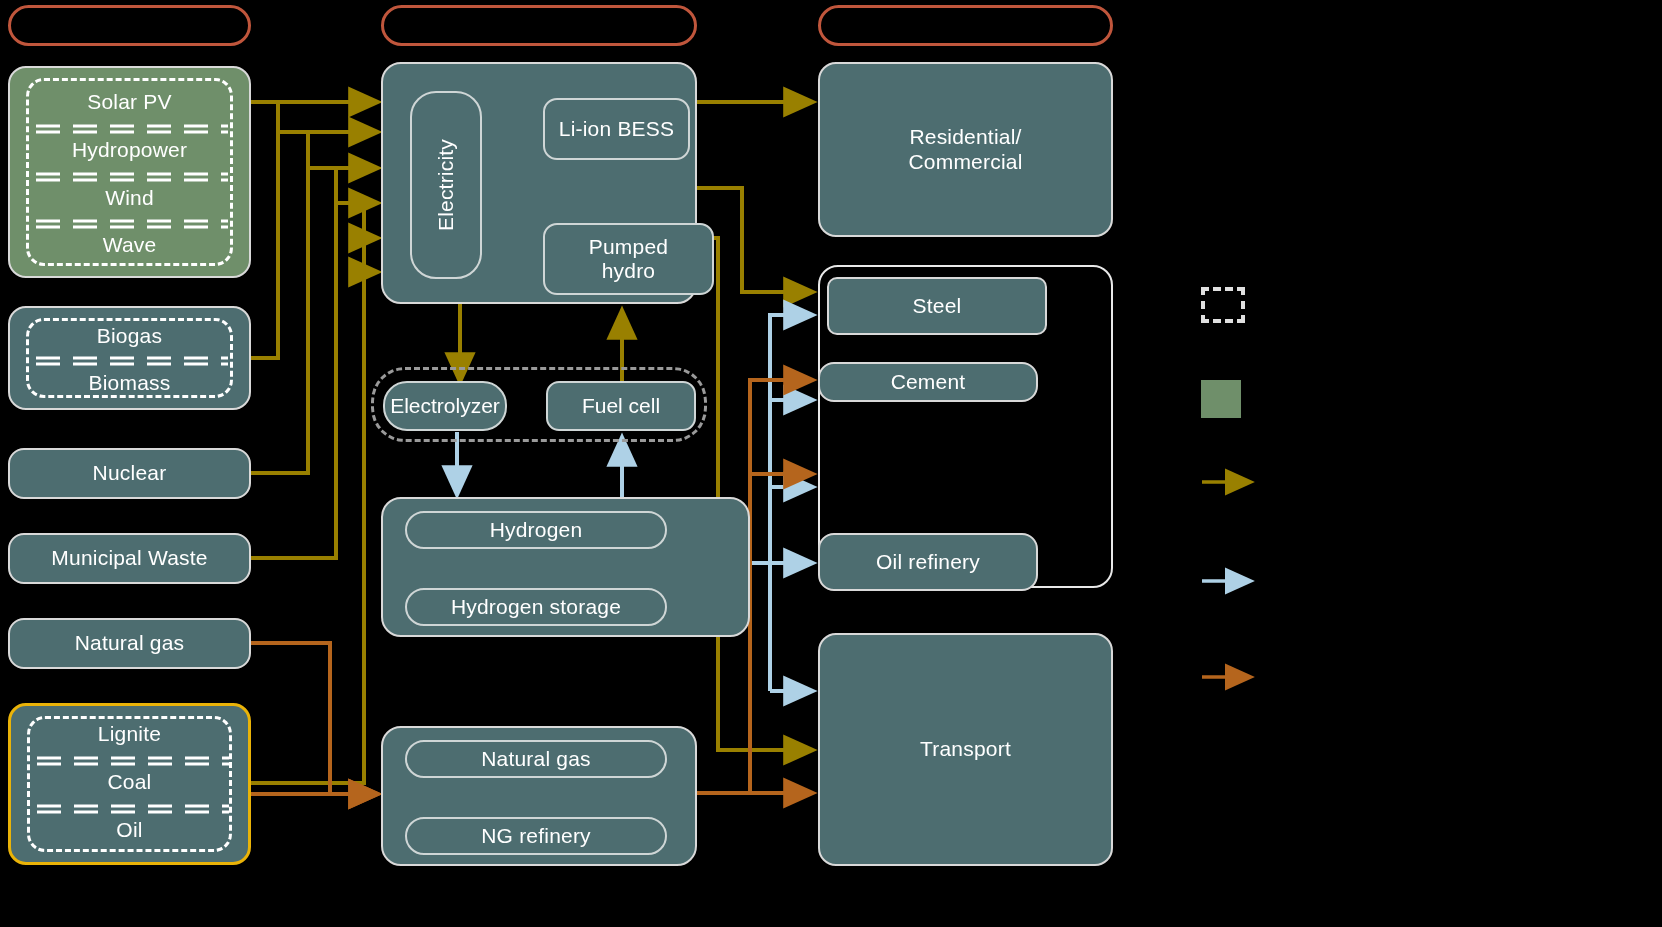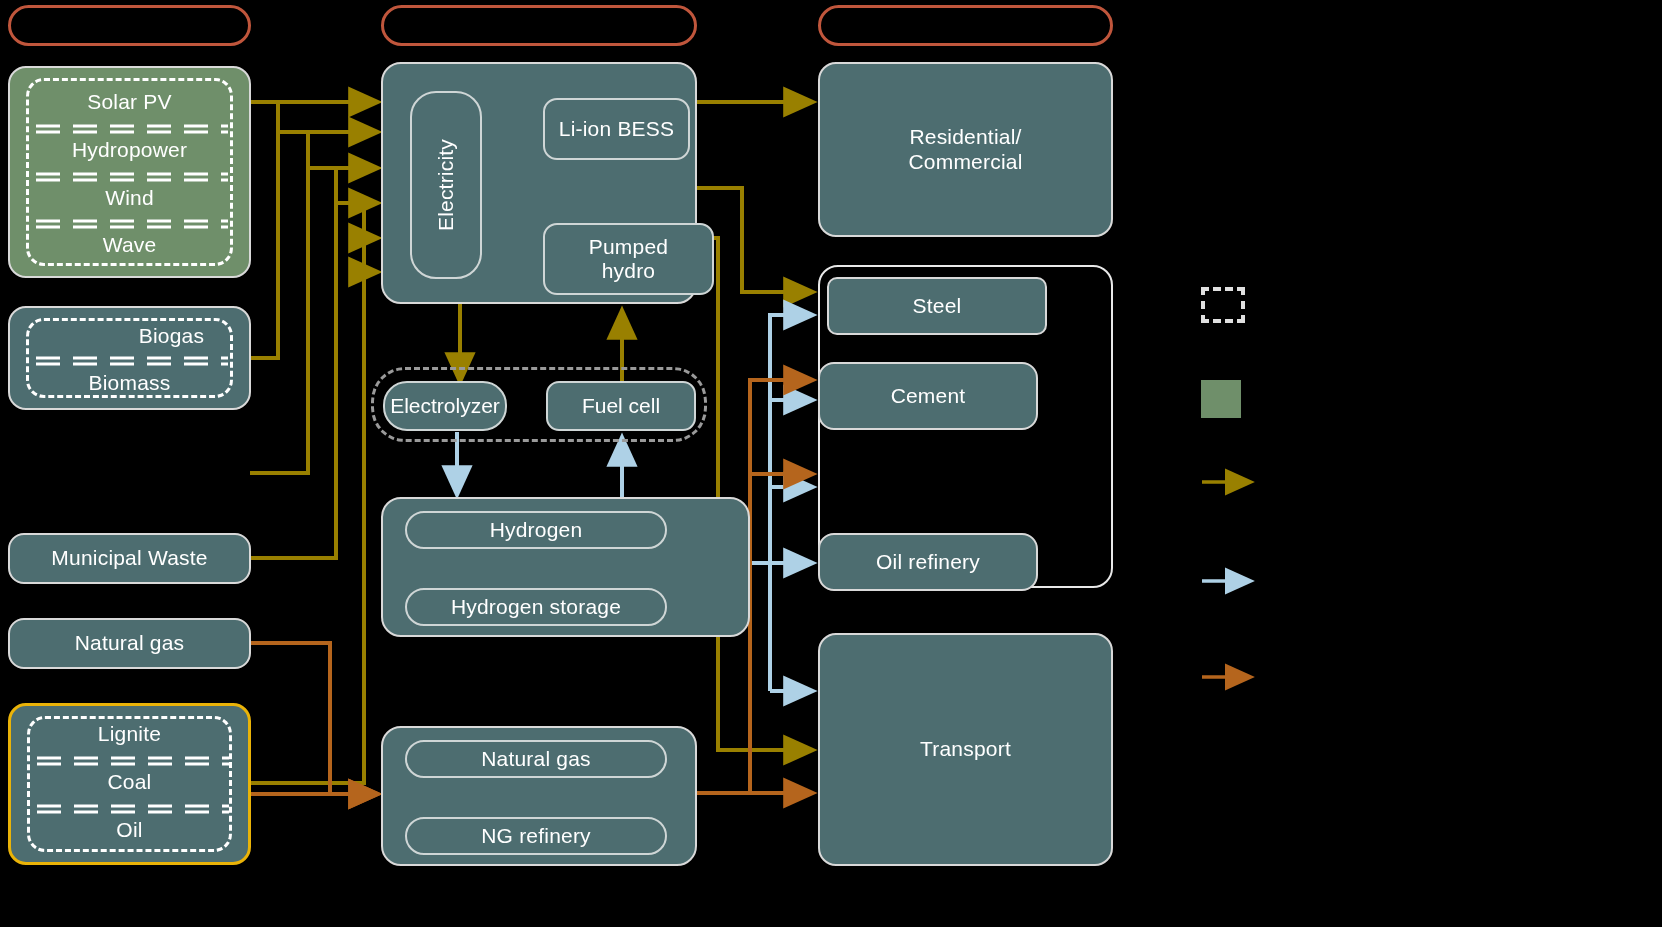--- a/index.html
+++ b/index.html
@@ -253,30 +253,33 @@
         <line x1="26" y1="106" x2="218" y2="106"></line>
         <line x1="26" y1="112" x2="218" y2="112"></line>
         <line x1="26" y1="153" x2="218" y2="153"></line>
         <line x1="26" y1="159" x2="218" y2="159"></line>
       </g>
     </svg>
   </div>
 
   <div class="node" style="left:8px; top:306px; width:243px; height:104px; border-radius:18px;">
     <div class="dashed-inner" style="left:16px; top:10px; right:16px; bottom:10px;"></div>
-    <div class="group-label" style="top:16px;margin-left:42px;">Biogas</div>
+    <div class="group-label" style="top:16px;">Biogas</div>
     <div class="group-label" style="top:63px;">Biomass</div>
     <svg width="243" height="104" style="position:absolute;left:0;top:0;">
       <g stroke="#ffffff" stroke-width="3" stroke-dasharray="24 13" fill="none">
         <line x1="26" y1="50" x2="218" y2="50"></line>
         <line x1="26" y1="56" x2="218" y2="56"></line>
       </g>
     </svg>
   </div>
 
+  <div class="node" style="left:8px; top:448px; width:243px; height:51px; border-radius:16px;">
+    <span>Nuclear</span>
+  </div>
 
   <div class="node" style="left:8px; top:533px; width:243px; height:51px; border-radius:16px;">
     <span>Municipal Waste</span>
   </div>
 
   <div class="node" style="left:8px; top:618px; width:243px; height:51px; border-radius:16px;">
     <span>Natural gas</span>
   </div>
 
   <div class="node group-fossil" style="left:8px; top:703px; width:243px; height:162px; border-radius:18px;">
@@ -336,21 +339,21 @@
   <div class="node" style="left:818px; top:62px; width:295px; height:175px; border-radius:18px;">
     <span style="white-space:pre-line;">Residential/
 Commercial</span>
   </div>
 
   <div class="industry-frame" style="left:818px; top:265px; width:295px; height:323px;"></div>
 
   <div class="node" style="left:818px; top:277px; width:220px; height:58px; border-radius:10px;margin-left:9px;">
     <span>Steel</span>
   </div>
-  <div class="node" style="left:818px; top:362px; width:220px; height:68px; border-radius:16px;text-align:right;">
+  <div class="node" style="left:818px; top:362px; width:220px; height:40px; border-radius:16px;text-align:right;">
     <span>Cement</span>
   </div>
   <div class="node" style="left:818px; top:533px; width:220px; height:58px; border-radius:16px;">
     <span>Oil refinery</span>
   </div>
 
   <div class="node" style="left:818px; top:633px; width:295px; height:233px; border-radius:18px;">
     <span>Transport</span>
   </div>
 

